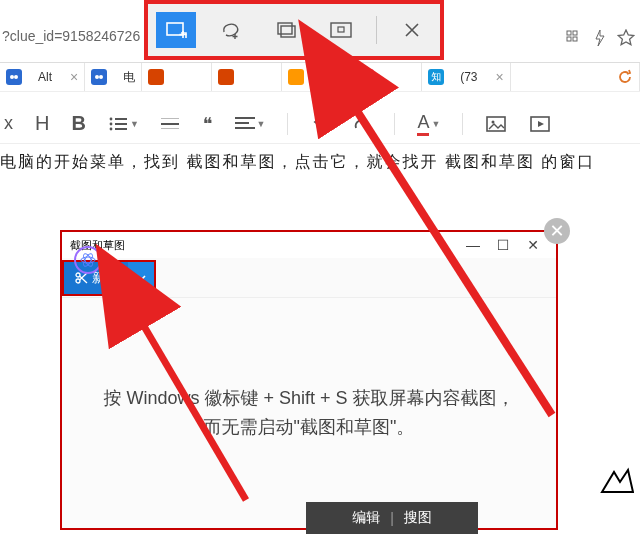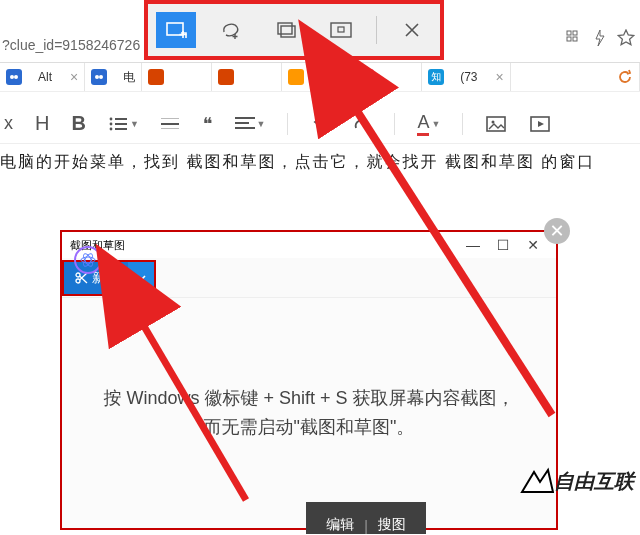--- a/index.html
+++ b/index.html
@@ -1,19 +1,19 @@
 <!DOCTYPE html>
 <html><head>
 <meta charset="utf-8">
 <style>
   * { box-sizing: border-box; margin: 0; padding: 0; }
   body { width: 640px; height: 535px; font-family: "Microsoft YaHei", Arial, sans-serif; background: #fff; overflow: hidden; position: relative; }
 
   
-  .url-bar { position: absolute; left: 0; top: 28px; font-size: 14px; color: #666; padding-left: 2px; margin-top: 9px; }
+  .url-bar { position: absolute; left: 0; top: 28px; font-size: 14px; color: #666; padding-left: 2px; }
   .browser-icons { position: absolute; right: 4px; top: 28px; display: flex; gap: 6px; align-items: center; }
   .bic { width: 20px; height: 20px; color: #666; display:flex; align-items:center; justify-content:center; }
 
   
   .snip-toolbar { position: absolute; left: 144px; top: 0; width: 300px; height: 60px; background: #f0f0f0; border: 4px solid #e62222; display: flex; align-items: center; justify-content: space-around; }
   .snip-btn { width: 40px; height: 36px; display: flex; align-items: center; justify-content: center; color: #555; }
   .snip-btn.active { background: #2a8aee; color: #fff; }
   .snip-sep { width: 1px; height: 28px; background: #c8c8c8; }
 
   
@@ -40,21 +40,21 @@
   .newbox{ display:flex; align-items:center; border:2px solid #c60000; height:36px; }
   .newbtn{ background:#1976d2; color:#fff; display:flex; align-items:center; height:32px; padding:0 10px; gap:4px; font-size:13px;}
   .newdd{ background:#1e88e5; color:#fff; width:26px; height:32px; display:flex; align-items:center; justify-content:center;}
   .snipwin .body{ height:230px; display:flex; align-items:center; justify-content:center; background:#fbfbfb;}
   .hint{ text-align:center; color:#444; font-size:18px; line-height:1.6; padding:0 30px;}
 
   
   .close-badge{ position:absolute; left:544px; top:218px; width:26px; height:26px; border-radius:50%; background:#bcbcbc; color:#fff; font-size:18px; display:flex; align-items:center; justify-content:center;}
 
   
-  .edit-bar{ position:absolute; left:306px; top:502px; width:120px; height:32px; background:#404040; color:#fff; display:flex; align-items:flex-end; justify-content:center; gap:10px; font-size:14px;}
+  .edit-bar{ position:absolute; left:306px; top:502px; width:172px; height:32px; background:#404040; color:#fff; display:flex; align-items:center; justify-content:center; gap:10px; font-size:14px;}
   .edit-bar .vsep{ color:#999; }
 
   
   .wm{ position:absolute; right:6px; bottom:38px; height:32px; display:flex; align-items:center; font-size:20px; font-weight:800; font-style:italic; color:#222;}
 
   
   .arrow-svg{ position:absolute; left:0; top:0; pointer-events:none; }
 
   
   .blue-badge{ position:absolute; width:28px; height:28px; border-radius:50%; border:2px solid #9a6dff; left:74px; top:246px; display:flex; align-items:center; justify-content:center; }
@@ -276,21 +276,20 @@
 <div class="edit-bar">
   <span>编辑</span>
   <span class="vsep">|</span>
   <span>搜图</span>
 </div>
 
 <div class="wm">
   <svg width="34" height="30" viewBox="0 0 34 30">
       <path d="M2 26 L14 6 L20 16 L28 4 L33 26 Z" fill="#fff" stroke="#000" stroke-width="2"></path>
     </svg>
-  <span>自由互联</span>
 </div>
 
 <svg class="arrow-svg" width="640" height="535">
   <defs>
     <marker id="ah" markerWidth="14" markerHeight="12" refX="2" refY="6" orient="auto">
       <path d="M0 0 L14 6 L0 12 z" fill="#e62222"></path>
     </marker>
   </defs>
   <line x1="552" y1="415" x2="350" y2="100" stroke="#e62222" stroke-width="8" marker-end="url(#ah)"></line>
   <line x1="246" y1="500" x2="138" y2="316" stroke="#e62222" stroke-width="7" marker-end="url(#ah)"></line>

